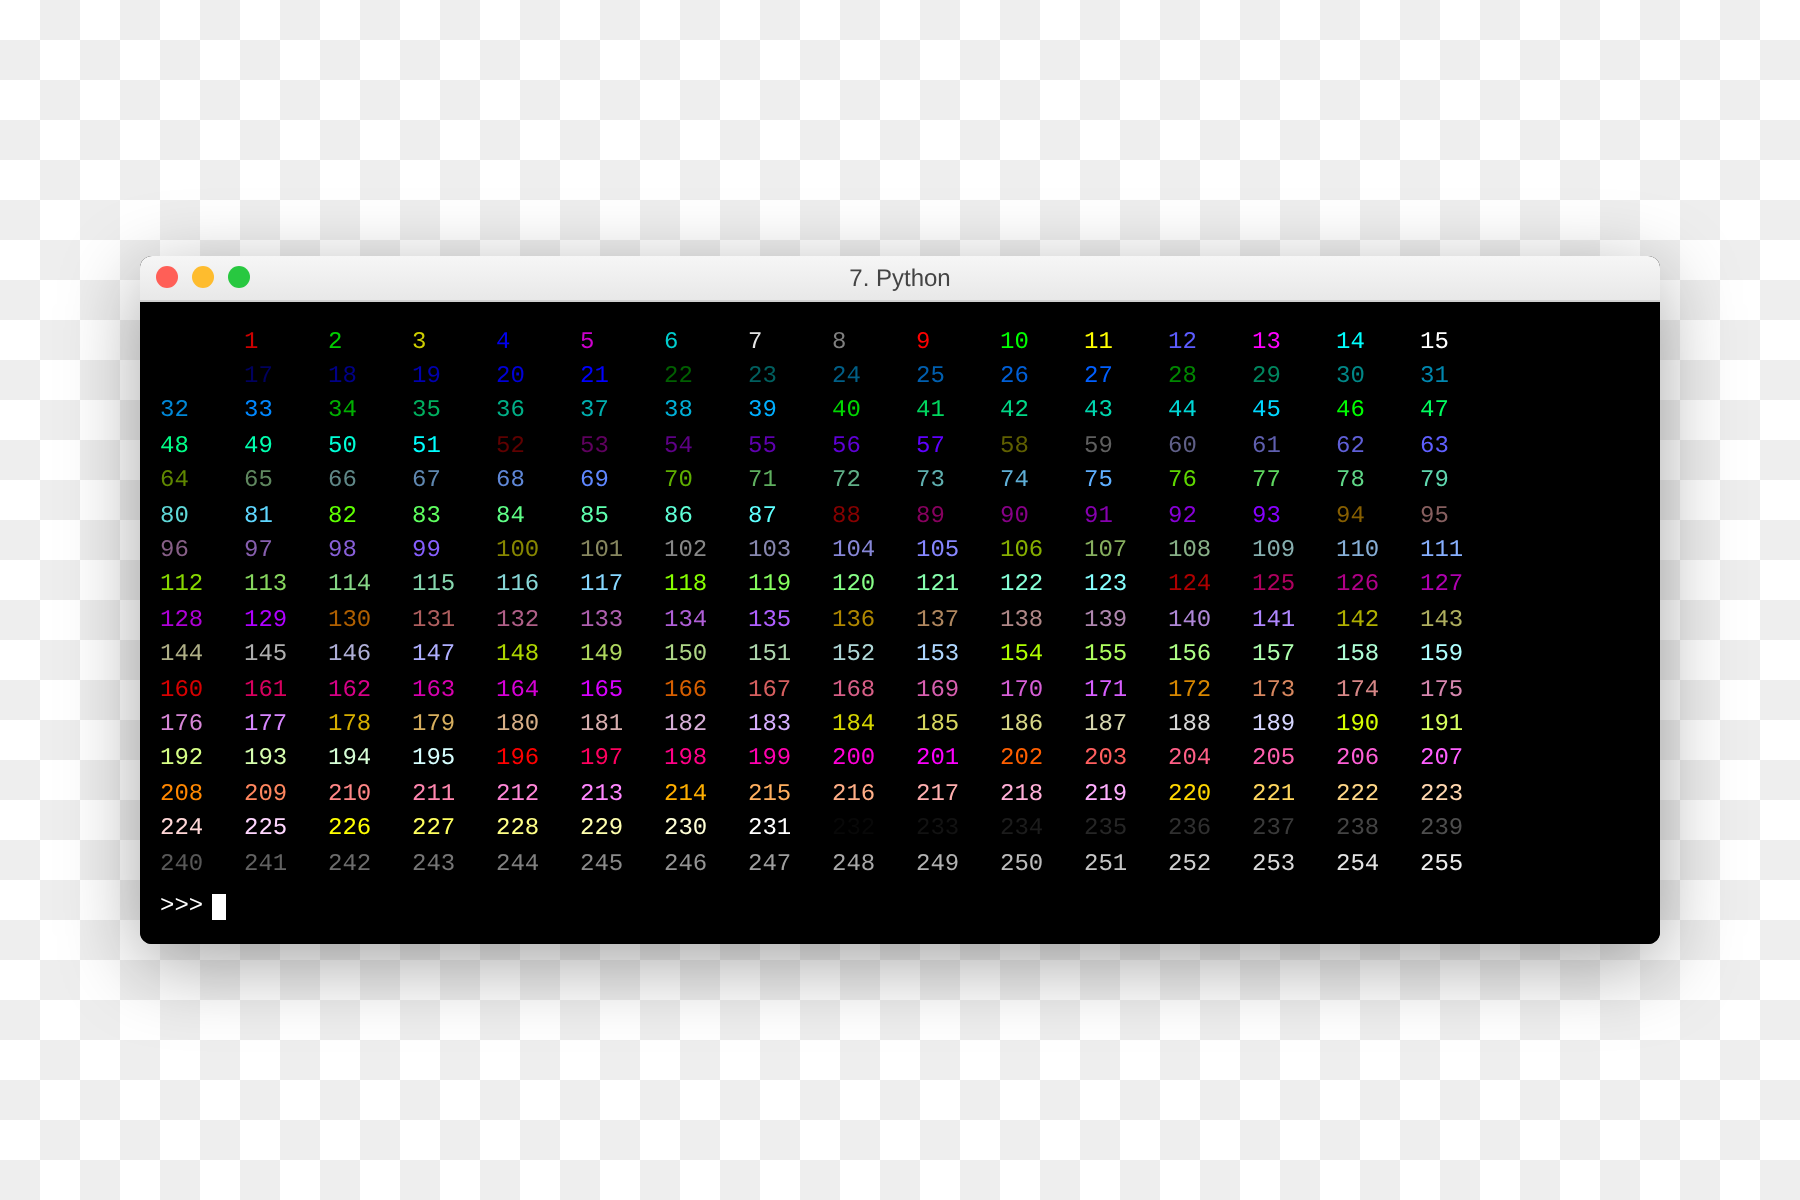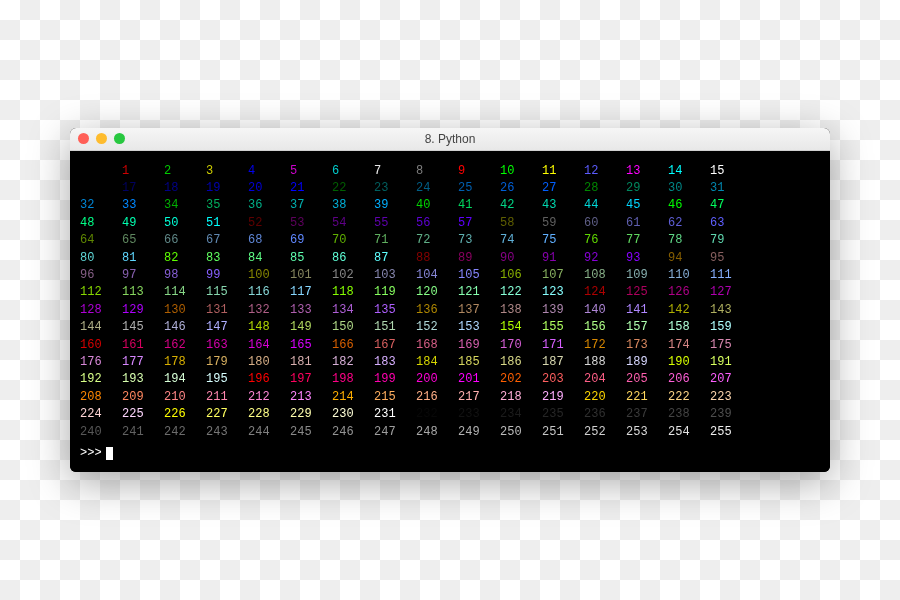--- a/index.html
+++ b/index.html
@@ -57,21 +57,21 @@
 </head>
 <body>
 
 <div class="window">
   <div class="titlebar">
     <div class="traffic">
       <div class="dot red"></div>
       <div class="dot yellow"></div>
       <div class="dot green"></div>
     </div>
-    <div class="title">8. Python</div>
+    <div class="title">7. Python</div>
   </div>
   <div class="term">
     <div class="grid-wrap" id="color-grid">
         <div class="row"><span class="cell" style="color: rgb(0, 0, 0);"> 0   </span><span class="cell" style="color: rgb(205, 0, 0);"> 1   </span><span class="cell" style="color: rgb(0, 205, 0);"> 2   </span><span class="cell" style="color: rgb(205, 205, 0);"> 3   </span><span class="cell" style="color: rgb(0, 0, 238);"> 4   </span><span class="cell" style="color: rgb(205, 0, 205);"> 5   </span><span class="cell" style="color: rgb(0, 205, 205);"> 6   </span><span class="cell" style="color: rgb(229, 229, 229);"> 7   </span><span class="cell" style="color: rgb(127, 127, 127);"> 8   </span><span class="cell" style="color: rgb(255, 0, 0);"> 9   </span><span class="cell" style="color: rgb(0, 255, 0);"> 10  </span><span class="cell" style="color: rgb(255, 255, 0);"> 11  </span><span class="cell" style="color: rgb(92, 92, 255);"> 12  </span><span class="cell" style="color: rgb(255, 0, 255);"> 13  </span><span class="cell" style="color: rgb(0, 255, 255);"> 14  </span><span class="cell" style="color: rgb(255, 255, 255);"> 15  </span></div>
         <div class="row"><span class="cell" style="color: rgb(0, 0, 0);"> 16  </span><span class="cell" style="color: rgb(0, 0, 95);"> 17  </span><span class="cell" style="color: rgb(0, 0, 135);"> 18  </span><span class="cell" style="color: rgb(0, 0, 175);"> 19  </span><span class="cell" style="color: rgb(0, 0, 215);"> 20  </span><span class="cell" style="color: rgb(0, 0, 255);"> 21  </span><span class="cell" style="color: rgb(0, 95, 0);"> 22  </span><span class="cell" style="color: rgb(0, 95, 95);"> 23  </span><span class="cell" style="color: rgb(0, 95, 135);"> 24  </span><span class="cell" style="color: rgb(0, 95, 175);"> 25  </span><span class="cell" style="color: rgb(0, 95, 215);"> 26  </span><span class="cell" style="color: rgb(0, 95, 255);"> 27  </span><span class="cell" style="color: rgb(0, 135, 0);"> 28  </span><span class="cell" style="color: rgb(0, 135, 95);"> 29  </span><span class="cell" style="color: rgb(0, 135, 135);"> 30  </span><span class="cell" style="color: rgb(0, 135, 175);"> 31  </span></div>
         <div class="row"><span class="cell" style="color: rgb(0, 135, 215);"> 32  </span><span class="cell" style="color: rgb(0, 135, 255);"> 33  </span><span class="cell" style="color: rgb(0, 175, 0);"> 34  </span><span class="cell" style="color: rgb(0, 175, 95);"> 35  </span><span class="cell" style="color: rgb(0, 175, 135);"> 36  </span><span class="cell" style="color: rgb(0, 175, 175);"> 37  </span><span class="cell" style="color: rgb(0, 175, 215);"> 38  </span><span class="cell" style="color: rgb(0, 175, 255);"> 39  </span><span class="cell" style="color: rgb(0, 215, 0);"> 40  </span><span class="cell" style="color: rgb(0, 215, 95);"> 41  </span><span class="cell" style="color: rgb(0, 215, 135);"> 42  </span><span class="cell" style="color: rgb(0, 215, 175);"> 43  </span><span class="cell" style="color: rgb(0, 215, 215);"> 44  </span><span class="cell" style="color: rgb(0, 215, 255);"> 45  </span><span class="cell" style="color: rgb(0, 255, 0);"> 46  </span><span class="cell" style="color: rgb(0, 255, 95);"> 47  </span></div>
         <div class="row"><span class="cell" style="color: rgb(0, 255, 135);"> 48  </span><span class="cell" style="color: rgb(0, 255, 175);"> 49  </span><span class="cell" style="color: rgb(0, 255, 215);"> 50  </span><span class="cell" style="color: rgb(0, 255, 255);"> 51  </span><span class="cell" style="color: rgb(95, 0, 0);"> 52  </span><span class="cell" style="color: rgb(95, 0, 95);"> 53  </span><span class="cell" style="color: rgb(95, 0, 135);"> 54  </span><span class="cell" style="color: rgb(95, 0, 175);"> 55  </span><span class="cell" style="color: rgb(95, 0, 215);"> 56  </span><span class="cell" style="color: rgb(95, 0, 255);"> 57  </span><span class="cell" style="color: rgb(95, 95, 0);"> 58  </span><span class="cell" style="color: rgb(95, 95, 95);"> 59  </span><span class="cell" style="color: rgb(95, 95, 135);"> 60  </span><span class="cell" style="color: rgb(95, 95, 175);"> 61  </span><span class="cell" style="color: rgb(95, 95, 215);"> 62  </span><span class="cell" style="color: rgb(95, 95, 255);"> 63  </span></div>
         <div class="row"><span class="cell" style="color: rgb(95, 135, 0);"> 64  </span><span class="cell" style="color: rgb(95, 135, 95);"> 65  </span><span class="cell" style="color: rgb(95, 135, 135);"> 66  </span><span class="cell" style="color: rgb(95, 135, 175);"> 67  </span><span class="cell" style="color: rgb(95, 135, 215);"> 68  </span><span class="cell" style="color: rgb(95, 135, 255);"> 69  </span><span class="cell" style="color: rgb(95, 175, 0);"> 70  </span><span class="cell" style="color: rgb(95, 175, 95);"> 71  </span><span class="cell" style="color: rgb(95, 175, 135);"> 72  </span><span class="cell" style="color: rgb(95, 175, 175);"> 73  </span><span class="cell" style="color: rgb(95, 175, 215);"> 74  </span><span class="cell" style="color: rgb(95, 175, 255);"> 75  </span><span class="cell" style="color: rgb(95, 215, 0);"> 76  </span><span class="cell" style="color: rgb(95, 215, 95);"> 77  </span><span class="cell" style="color: rgb(95, 215, 135);"> 78  </span><span class="cell" style="color: rgb(95, 215, 175);"> 79  </span></div>
         <div class="row"><span class="cell" style="color: rgb(95, 215, 215);"> 80  </span><span class="cell" style="color: rgb(95, 215, 255);"> 81  </span><span class="cell" style="color: rgb(95, 255, 0);"> 82  </span><span class="cell" style="color: rgb(95, 255, 95);"> 83  </span><span class="cell" style="color: rgb(95, 255, 135);"> 84  </span><span class="cell" style="color: rgb(95, 255, 175);"> 85  </span><span class="cell" style="color: rgb(95, 255, 215);"> 86  </span><span class="cell" style="color: rgb(95, 255, 255);"> 87  </span><span class="cell" style="color: rgb(135, 0, 0);"> 88  </span><span class="cell" style="color: rgb(135, 0, 95);"> 89  </span><span class="cell" style="color: rgb(135, 0, 135);"> 90  </span><span class="cell" style="color: rgb(135, 0, 175);"> 91  </span><span class="cell" style="color: rgb(135, 0, 215);"> 92  </span><span class="cell" style="color: rgb(135, 0, 255);"> 93  </span><span class="cell" style="color: rgb(135, 95, 0);"> 94  </span><span class="cell" style="color: rgb(135, 95, 95);"> 95  </span></div>
         <div class="row"><span class="cell" style="color: rgb(135, 95, 135);"> 96  </span><span class="cell" style="color: rgb(135, 95, 175);"> 97  </span><span class="cell" style="color: rgb(135, 95, 215);"> 98  </span><span class="cell" style="color: rgb(135, 95, 255);"> 99  </span><span class="cell" style="color: rgb(135, 135, 0);"> 100 </span><span class="cell" style="color: rgb(135, 135, 95);"> 101 </span><span class="cell" style="color: rgb(135, 135, 135);"> 102 </span><span class="cell" style="color: rgb(135, 135, 175);"> 103 </span><span class="cell" style="color: rgb(135, 135, 215);"> 104 </span><span class="cell" style="color: rgb(135, 135, 255);"> 105 </span><span class="cell" style="color: rgb(135, 175, 0);"> 106 </span><span class="cell" style="color: rgb(135, 175, 95);"> 107 </span><span class="cell" style="color: rgb(135, 175, 135);"> 108 </span><span class="cell" style="color: rgb(135, 175, 175);"> 109 </span><span class="cell" style="color: rgb(135, 175, 215);"> 110 </span><span class="cell" style="color: rgb(135, 175, 255);"> 111 </span></div>

